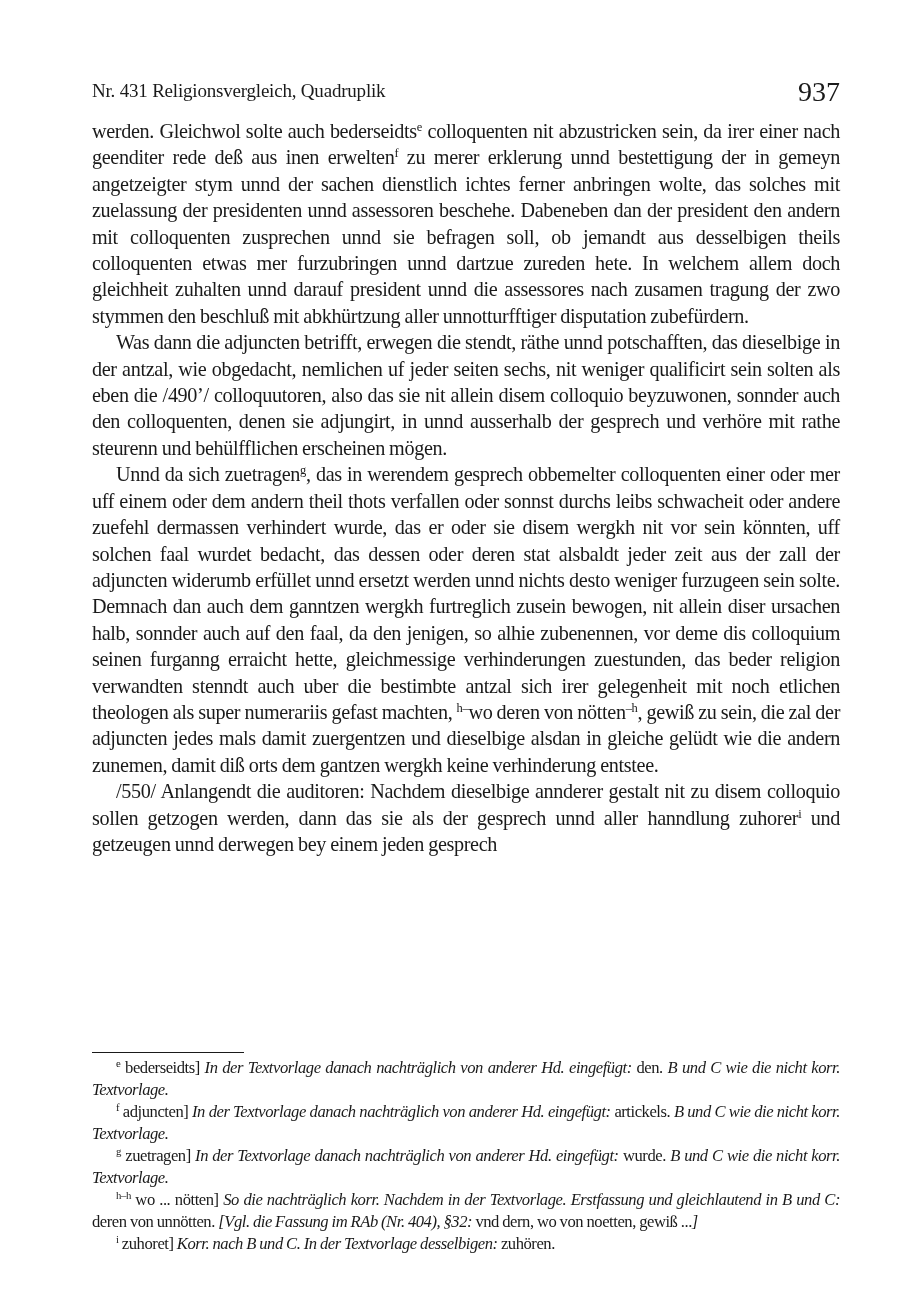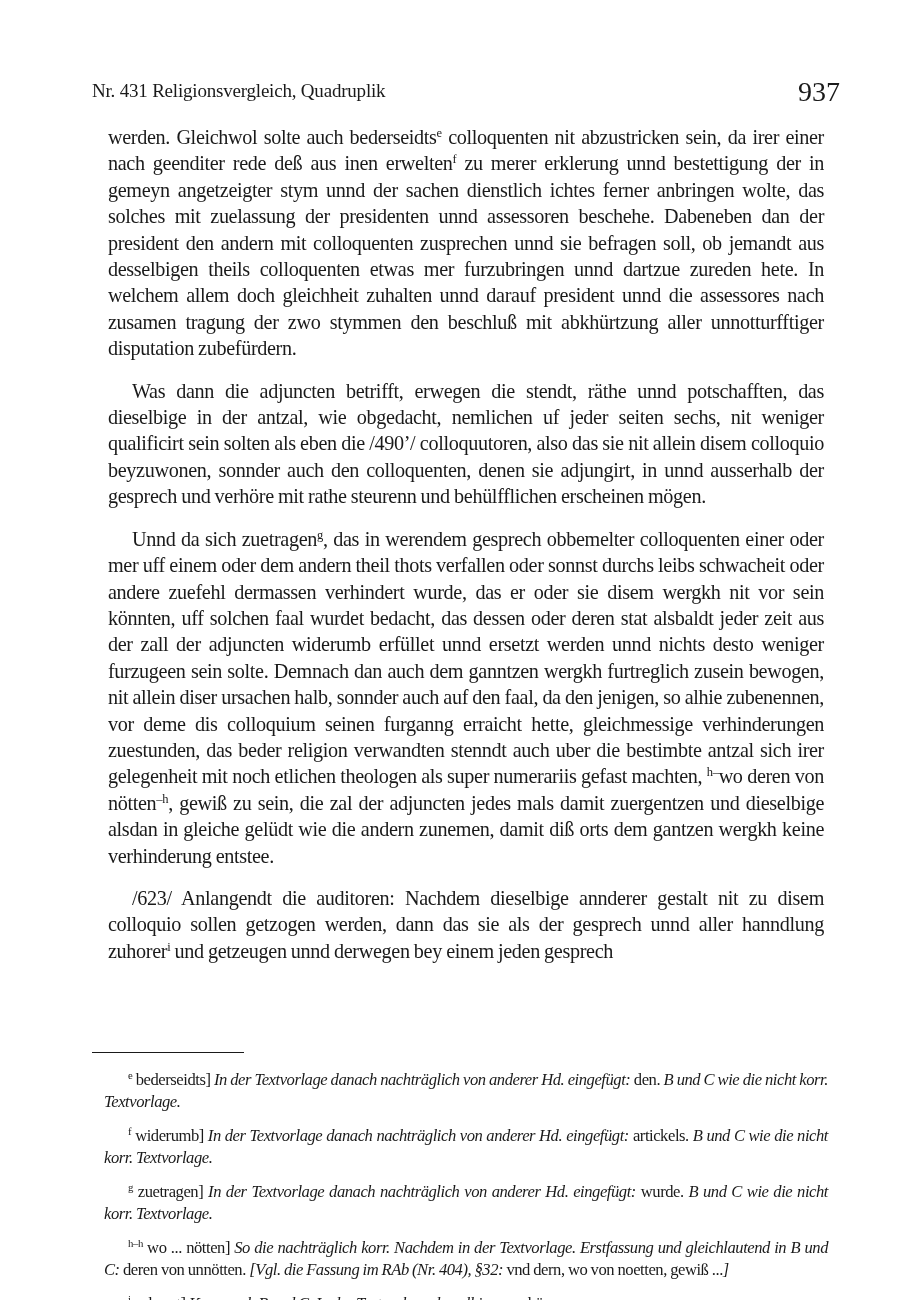--- a/index.html
+++ b/index.html
@@ -2,47 +2,47 @@
 <html><head>
 <meta charset="utf-8">
 <style>
   html, body { margin: 0; padding: 0; background: #ffffff; }
   body { width: 900px; height: 1300px; position: relative; overflow: hidden; color: #1a1a1a; }
   .page { position: absolute; left: 92px; top: 74px; width: 748px; font-family: "Liberation Serif", "DejaVu Serif", serif; }
   .running-head { position: relative; height: 34px; font-size: 19px; }
   .running-head .title { position: absolute; left: 0; right: 8px; text-align: left; top: 6px; letter-spacing: -0.2px; }
   .running-head .pageno { position: absolute; right: 0; top: 2px; font-size: 28px; }
   .body-text { margin-top: 10px; font-size: 20.2px; line-height: 26.4px; text-align: justify; letter-spacing: -0.35px; word-spacing: -0.5px; }
-  .body-text p { margin: 16px; text-indent: 0; }
+  .body-text p { margin: 0; text-indent: 0; }
   .body-text p.indent { text-indent: 24px; }
   sup { font-size: 0.62em; line-height: 0; vertical-align: 0.55em; }
   .footnote-rule { position: absolute; left: 92px; top: 1052px; width: 152px; height: 1px; background: #1a1a1a; }
   .footnotes { position: absolute; left: 92px; top: 1057px; width: 748px; font-family: "Liberation Serif", "DejaVu Serif", serif; font-size: 16.6px; line-height: 22px; text-align: justify; letter-spacing: -0.45px; word-spacing: -0.4px; }
-  .footnotes p { margin: 12px; text-indent: 24px; }
+  .footnotes p { margin: 0; text-indent: 24px; }
   .footnotes i { font-style: italic; }
   .footnotes sup { font-size: 0.65em; }
 </style>
 </head>
 <body>
 
 <div class="page">
   <div class="running-head">
     <span class="title">Nr. 431 Religionsvergleich, Quadruplik</span>
     <span class="pageno">937</span>
   </div>
 
   <div class="body-text">
     <p><span>werden. Gleichwol solte auch bederseidts</span><sup>e</sup><span> colloquenten nit abzustricken sein, da irer einer nach geenditer rede deß aus inen erwelten</span><sup>f</sup><span> zu merer erklerung unnd bestettigung der in gemeyn angetzeigter stym unnd der sachen dienstlich ichtes ferner anbringen wolte, das solches mit zuelassung der presidenten unnd assessoren beschehe. Dabeneben dan der president den andern mit colloquenten zusprechen unnd sie befragen soll, ob jemandt aus desselbigen theils colloquenten etwas mer furzubringen unnd dartzue zureden hete. In welchem allem doch gleichheit zuhalten unnd darauf president unnd die assessores nach zusamen tragung der zwo stymmen den beschluß mit abkhürtzung aller unnotturfftiger disputation zubefürdern.</span></p>
     <p class="indent">Was dann die adjuncten betrifft, erwegen die stendt, räthe unnd potschafften, das dieselbige in der antzal, wie obgedacht, nemlichen uf jeder seiten sechs, nit weniger qualificirt sein solten als eben die /490’/ colloquutoren, also das sie nit allein disem colloquio beyzuwonen, sonnder auch den colloquenten, denen sie adjungirt, in unnd ausserhalb der gesprech und verhöre mit rathe steurenn und behülfflichen erscheinen mögen.</p>
     <p class="indent"><span>Unnd da sich zuetragen</span><sup>g</sup><span>, das in werendem gesprech obbemelter colloquenten einer oder mer uff einem oder dem andern theil thots verfallen oder sonnst durchs leibs schwacheit oder andere zuefehl dermassen verhindert wurde, das er oder sie disem wergkh nit vor sein könnten, uff solchen faal wurdet bedacht, das dessen oder deren stat alsbaldt jeder zeit aus der zall der adjuncten widerumb erfüllet unnd ersetzt werden unnd nichts desto weniger furzugeen sein solte. Demnach dan auch dem ganntzen wergkh furtreglich zusein bewogen, nit allein diser ursachen halb, sonnder auch auf den faal, da den jenigen, so alhie zubenennen, vor deme dis colloquium seinen furganng erraicht hette, gleichmessige verhinderungen zuestunden, das beder religion verwandten stenndt auch uber die bestimbte antzal sich irer gelegenheit mit noch etlichen theologen als super numerariis gefast machten, </span><sup>h–</sup><span>wo deren von nötten</span><sup>–h</sup><span>, gewiß zu sein, die zal der adjuncten jedes mals damit zuergentzen und dieselbige alsdan in gleiche gelüdt wie die andern zunemen, damit diß orts dem gantzen wergkh keine verhinderung entstee.</span></p>
-    <p class="indent"><span>/623/ Anlangendt die auditoren: Nachdem dieselbige annderer gestalt nit zu disem colloquio sollen getzogen werden, dann das sie als der gesprech unnd aller hanndlung zuhorer</span><sup>i</sup><span> und getzeugen unnd derwegen bey einem jeden gesprech</span></p>
+    <p class="indent"><span>/550/ Anlangendt die auditoren: Nachdem dieselbige annderer gestalt nit zu disem colloquio sollen getzogen werden, dann das sie als der gesprech unnd aller hanndlung zuhorer</span><sup>i</sup><span> und getzeugen unnd derwegen bey einem jeden gesprech</span></p>
   </div>
 </div>
 
 <div class="footnote-rule"></div>
 
 <div class="footnotes">
   <p><sup>e</sup> <span>bederseidts]</span><i> In der Textvorlage danach nachträglich von anderer Hd. eingefügt:</i><span> den.</span><i> B und C wie die nicht korr. Textvorlage.</i></p>
-  <p><sup>f</sup> <span>widerumb]</span><i> In der Textvorlage danach nachträglich von anderer Hd. eingefügt:</i><span> artickels.</span><i> B und C wie die nicht korr. Textvorlage.</i></p>
+  <p><sup>f</sup> <span>adjuncten]</span><i> In der Textvorlage danach nachträglich von anderer Hd. eingefügt:</i><span> artickels.</span><i> B und C wie die nicht korr. Textvorlage.</i></p>
   <p><sup>g</sup> <span>zuetragen]</span><i> In der Textvorlage danach nachträglich von anderer Hd. eingefügt:</i><span> wurde.</span><i> B und C wie die nicht korr. Textvorlage.</i></p>
   <p><sup>h–h</sup> <span>wo ... nötten]</span><i> So die nachträglich korr. Nachdem in der Textvorlage. Erstfassung und gleichlautend in B und C:</i><span> deren von unnötten.</span><i> [Vgl. die Fassung im RAb (Nr. 404), §32:</i><span> vnd dern, wo von noetten, gewiß ...</span><i>]</i></p>
   <p><sup>i</sup> <span>zuhoret]</span><i> Korr. nach B und C. In der Textvorlage desselbigen:</i><span> zuhören.</span></p>
 </div>
 
 </body></html>

